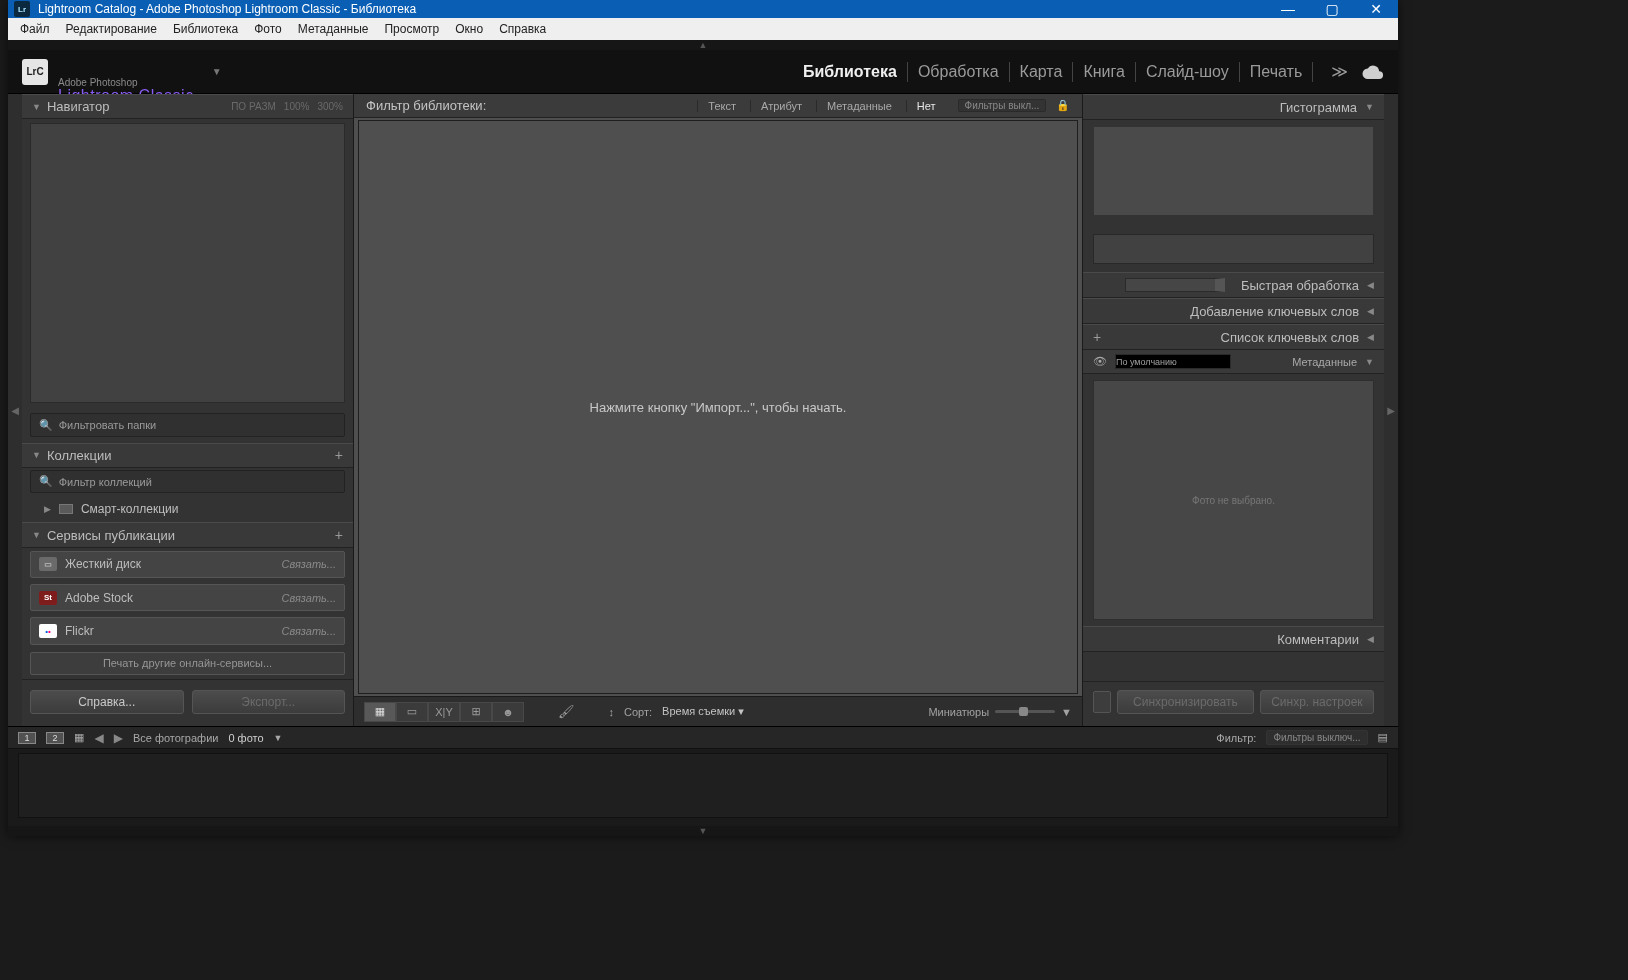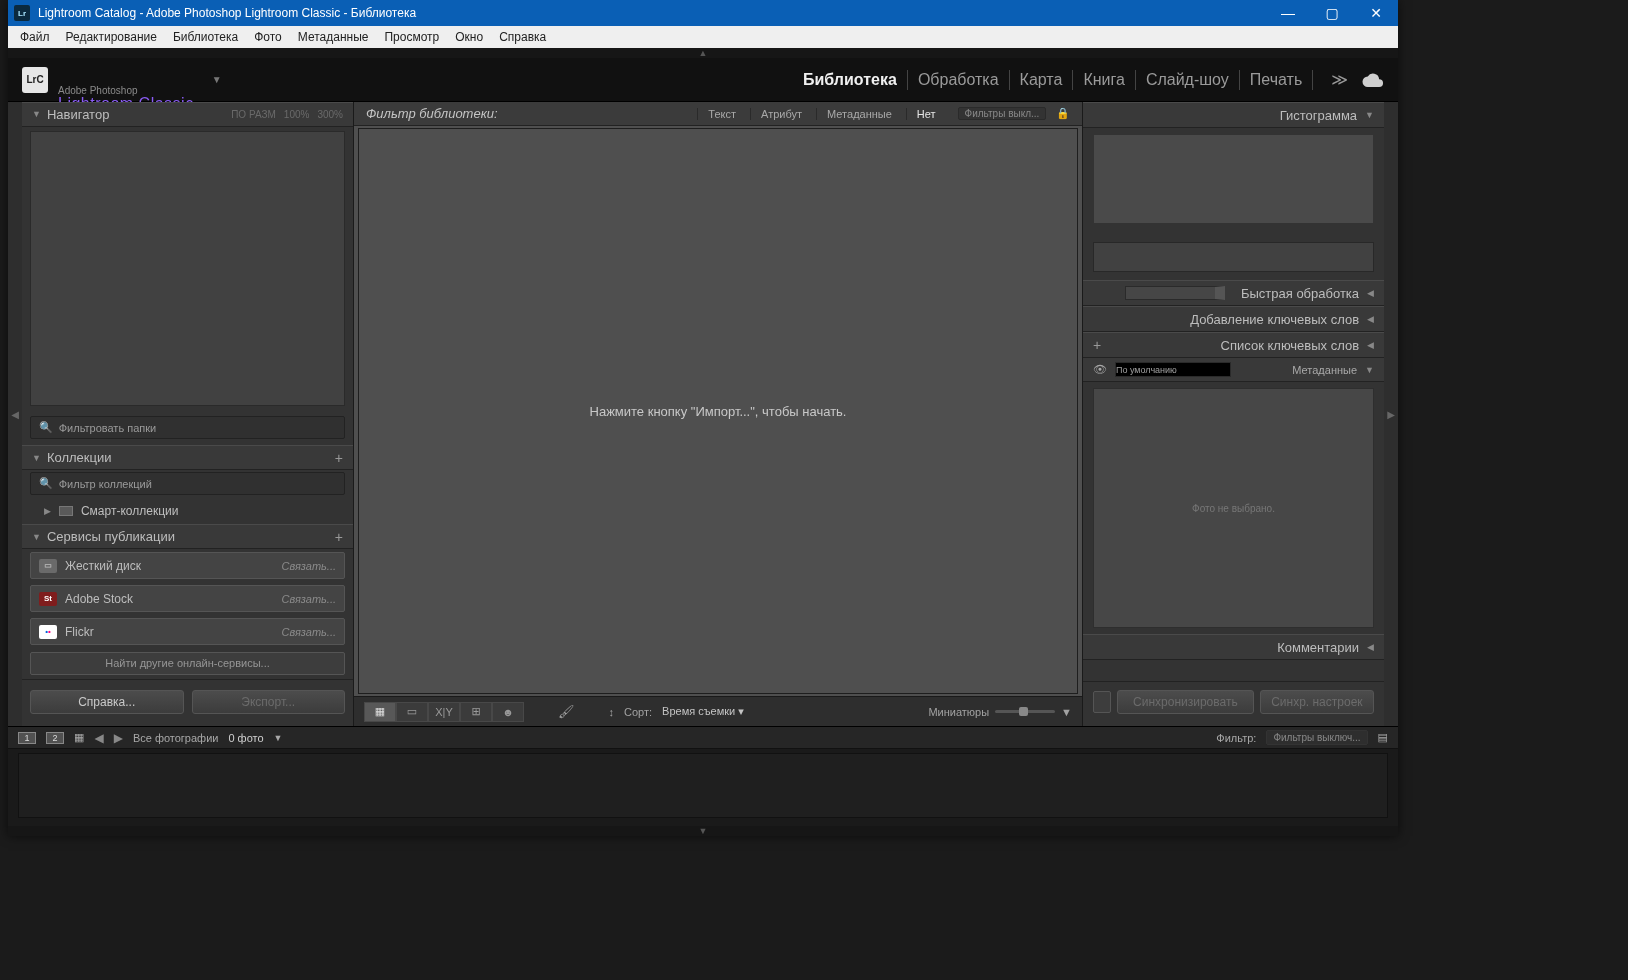--- a/index.html
+++ b/index.html
@@ -1,18 +1,18 @@
 <!DOCTYPE html>
 <html><head>
 <meta charset="utf-8">
 <style>
 * { margin:0; padding:0; box-sizing:border-box; font-family:"Segoe UI",Tahoma,sans-serif; user-select:none; }
 body { width:1628px; height:980px; overflow:hidden; background:#1b1b1b; }
 .window { position:absolute; top:0; left:8px; width:1390px; height:836px; background:#1a1a1a; display:flex; flex-direction:column; box-shadow:0 0 10px rgba(0,0,0,.6);}
-.titlebar { height:26px; background:#0a5fb5; display:flex; align-items:center; padding-left:6px; color:#fff; font-size:12px;}
+.titlebar { height:18px; background:#0a5fb5; display:flex; align-items:center; padding-left:6px; color:#fff; font-size:12px;}
 .titlebar .app-icon { width:16px; height:16px; background:#0b2a3f; color:#a9e6ff; font-size:8px; font-weight:bold; display:flex; align-items:center; justify-content:center; border-radius:2px; margin-right:8px;}
 .titlebar .title-text { flex:1; }
 .titlebar .ctrls { display:flex; }
 .titlebar .ctrls div { width:44px; height:26px; display:flex; align-items:center; justify-content:center; color:#fff; font-size:14px;}
 .menubar { height:22px; background:#efefef; display:flex; align-items:center; padding-left:4px; font-size:12px; color:#222;}
 .menubar span{ padding:2px 8px; }
 .chrome { height:44px; background:#111; display:flex; align-items:center; padding:0 14px; border-bottom:1px solid #000;}
 .brand { display:flex; align-items:center; gap:10px;}
 .brand .lrc-badge{width:26px;height:26px;background:#e6e6e6;color:#222;font-size:10px;font-weight:bold;display:flex;align-items:center;justify-content:center;border-radius:3px;}
 .brand .brand-txt{line-height:1.05;}
@@ -43,21 +43,21 @@
 .smart .box{width:14px;height:10px;background:#5a5a5a;border:1px solid #777;}
 .pub-item{height:28px;background:#444;border:1px solid #555;border-radius:2px;margin:3px 8px;display:flex;align-items:center;padding:0 8px;color:#bdbdbd;font-size:12px;gap:8px;}
 .pub-item .icon{width:18px;height:14px;background:#666;border-radius:2px;display:flex;align-items:center;justify-content:center;font-size:8px;font-weight:bold;}
 .pub-item .txt{flex:1;}
 .pub-item .link{color:#8a8a8a;font-size:11px;font-style:italic;}
 .find-more{height:24px;background:#3d3d3d;border:1px solid #555;border-radius:2px;margin:4px 8px;display:flex;align-items:center;justify-content:center;color:#969696;font-size:11px;}
 .left-foot{margin-top:auto;padding:10px 8px 12px;display:flex;gap:8px;border-top:1px solid #222;}
 .btn{flex:1;height:24px;background:linear-gradient(#4c4c4c,#3c3c3c);border:1px solid #555;border-radius:3px;color:#c9c9c9;font-size:12px;display:flex;align-items:center;justify-content:center;}
 .btn.dis{color:#6b6b6b;}
 .lib-filter{height:24px;background:#3b3b3b;border-bottom:1px solid #222;display:flex;align-items:center;padding:0 12px;color:#a9a9a9;font-size:12px;gap:4px;}
-.lib-filter .lbl{color:#c4c4c4;margin-right:auto;font-style:italic;font-size:13px;}
+.lib-filter .lbl{color:#c4c4c4;margin-right:auto;font-size:13px;}
 .lib-filter span.f{padding:0 10px;border-left:1px solid #2a2a2a;font-size:11px;}
 .lib-filter span.f:first-of-type{border-left:none;}
 .lib-filter span.f.active{color:#e6e6e6;}
 .lib-filter .preset{font-size:10px;color:#888;padding:0 6px;border:1px solid #2a2a2a;background:#333;border-radius:2px;margin-left:8px;}
 .lib-filter .lock{color:#888;font-size:11px;margin-left:6px;}
 .grid-area{flex:1;background:#4f4f4f;border:1px solid #1e1e1e;margin:2px 4px;display:flex;align-items:center;justify-content:center;}
 .grid-msg{color:#c8c8c8;font-size:13px;}
 .toolbar{height:30px;background:#2e2e2e;border-top:1px solid #1a1a1a;display:flex;align-items:center;padding:0 10px;gap:10px;color:#a2a2a2;font-size:11px;}
 .toolbar .vgroup{display:flex;gap:0;}
 .toolbar .vbtn{width:32px;height:20px;border:1px solid #484848;background:#3b3b3b;display:flex;align-items:center;justify-content:center;font-size:11px;color:#9a9a9a;}
@@ -198,21 +198,21 @@
         <span class="link">Связать...</span>
       </div>
       <div class="pub-item">
         <span class="icon" style="background:#fff;">
             <span style="color:#0063dc;">•</span>
             <span style="color:#ff0084;">•</span>
           </span>
         <span class="txt">Flickr</span>
         <span class="link">Связать...</span>
       </div>
-      <div class="find-more">Найти другие онлайн-сервисы...</div>
+      <div class="find-more">Печать другие онлайн-сервисы...</div>
 
       <div class="left-foot">
         <div class="btn">Справка...</div>
         <div class="btn dis">Экспорт...</div>
       </div>
     </div>
 
     <div class="center">
       <div class="lib-filter">
         <span class="lbl">Фильтр библиотеки:</span>

